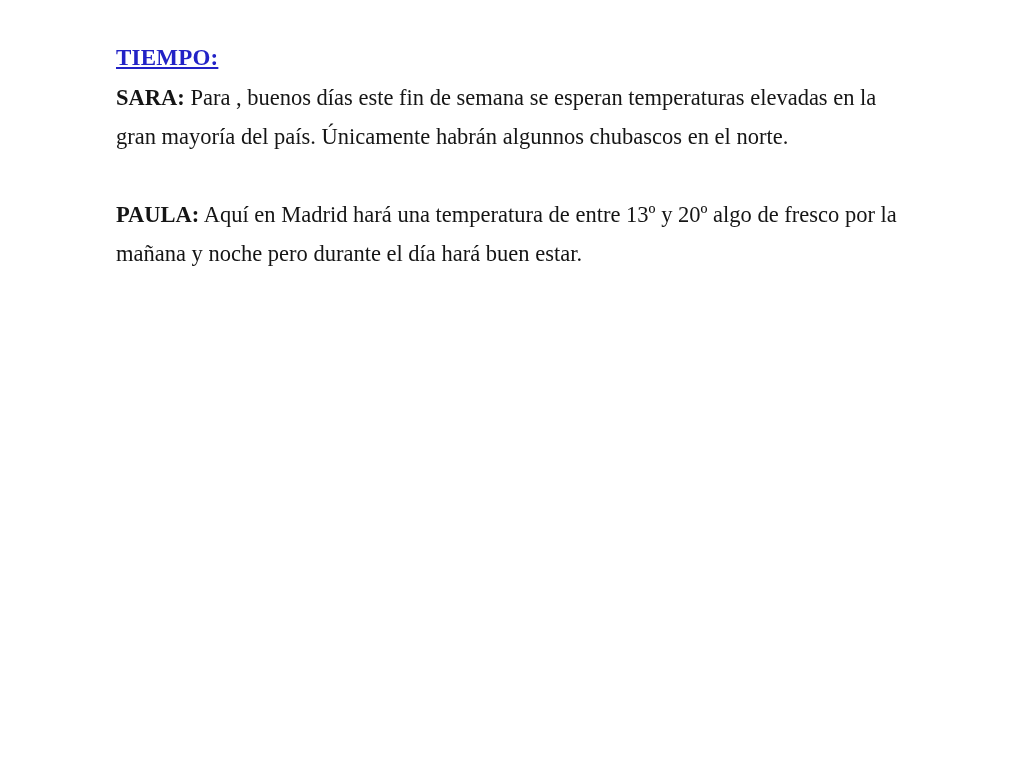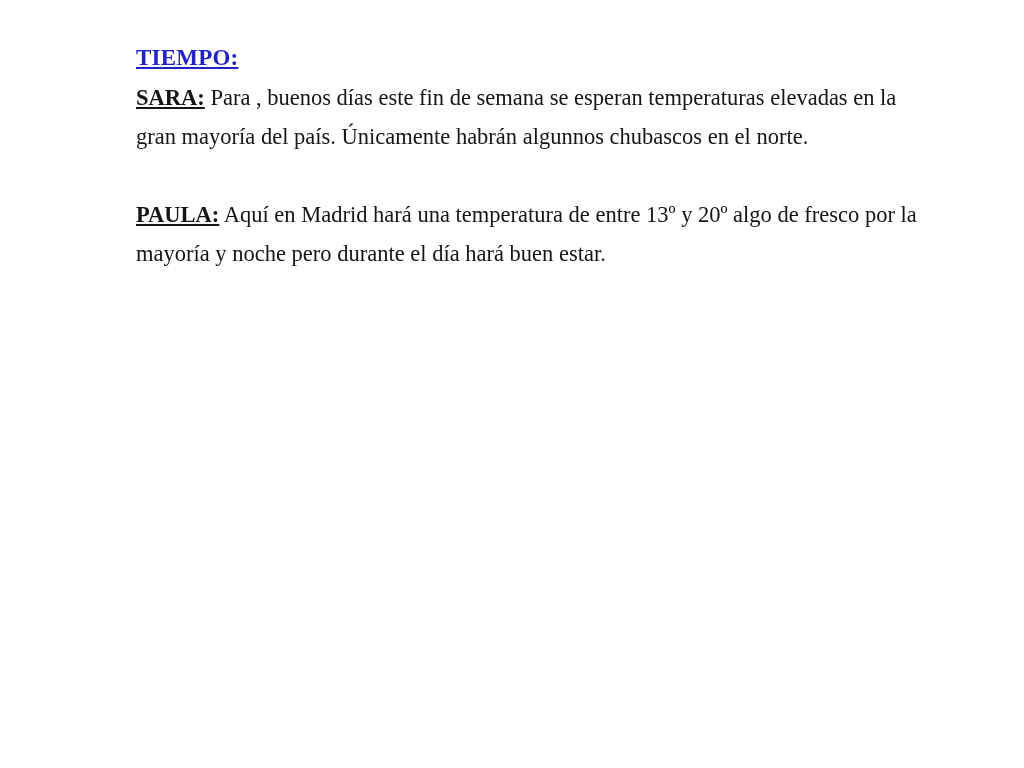--- a/index.html
+++ b/index.html
@@ -5,21 +5,21 @@
   html, body {
     margin: 0;
     padding: 0;
     background: #ffffff;
     width: 1024px;
     height: 768px;
     overflow: hidden;
   }
   .page {
     position: absolute;
-    left: 136px;
+    left: 116px;
     top: 37px;
     width: 852px;
     font-family: "Liberation Serif", "DejaVu Serif", serif;
     color: #151515;
     font-size: 22.5px;
     line-height: 39px;
     text-align: left;
   }
   .title {
     font-size: 23px;
@@ -31,27 +31,26 @@
   }
   .dialogue .para {
     margin: 0;
     white-space: pre-wrap;
   }
   .dialogue .para + .para {
     margin-top: 39px;
   }
   .speaker {
     font-weight: bold;
-    text-decoration: underline;
   }
 </style>
 </head>
 <body style="background: rgb(255, 255, 255);">
 
 <div class="page">
   <h1 class="title" style="color: rgb(34, 34, 198);">TIEMPO:</h1>
   <div class="dialogue">
       <p class="para"><strong class="speaker">SARA:</strong><span> Para , buenos días este fin de semana se esperan temperaturas elevadas en la
 gran mayoría del país. Únicamente habrán algunnos chubascos en el norte.</span></p>
       <p class="para"><strong class="speaker">PAULA:</strong><span> Aquí en Madrid hará una temperatura de entre 13º y 20º algo de fresco por la
-mayoría y noche pero durante el día hará buen estar.</span></p>
+mañana y noche pero durante el día hará buen estar.</span></p>
     </div>
 </div>
 
 </body></html>

